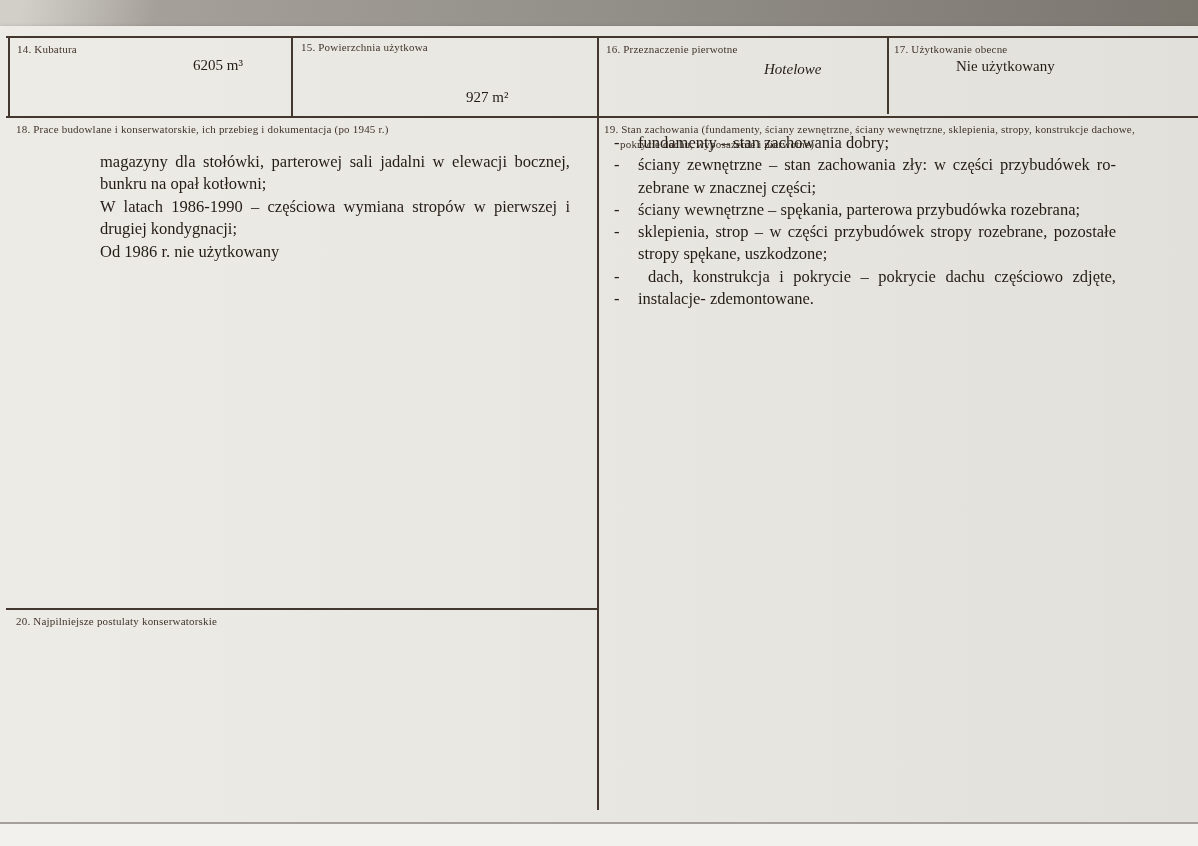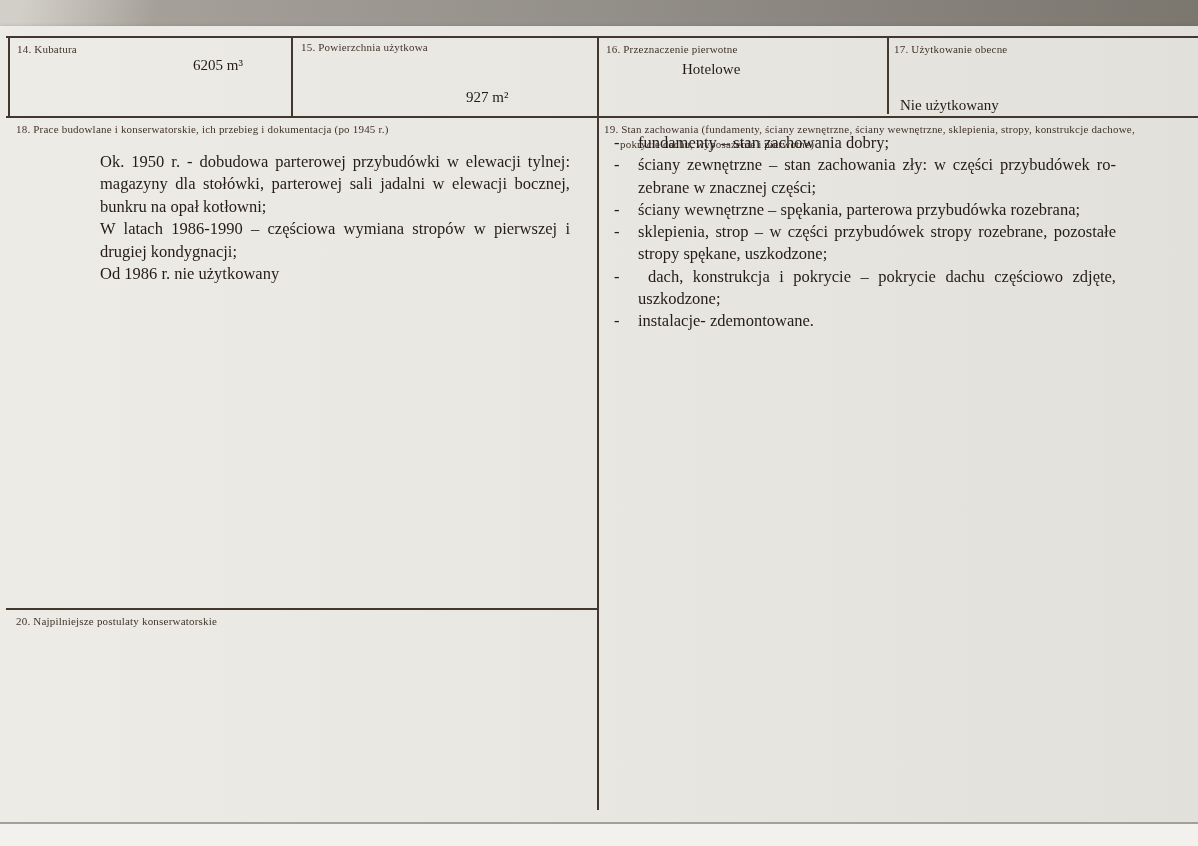--- a/index.html
+++ b/index.html
@@ -56,26 +56,25 @@
   <div class="v" style="left:597px; top:36px; height:774px;"></div>
   <div class="v" style="left:887px; top:36px; height:78px;"></div>
 
   <div class="lbl" style="left:17px;  top:43px;">14. Kubatura</div>
   <div class="lbl" style="left:301px; top:41px;">15. Powierzchnia użytkowa</div>
   <div class="lbl" style="left:606px; top:43px;">16. Przeznaczenie pierwotne</div>
   <div class="lbl" style="left:894px; top:43px;">17. Użytkowanie obecne</div>
 
   <div class="val" style="left:193px; top:57px;">6205 m³</div>
   <div class="val" style="left:466px; top:57px;margin-top:32px;">927 m²</div>
-  <div class="val" style="left:682px; top:61px;">Hotelowe</div>
-  <div class="val" style="left:900px; top:58px;margin-top:39px;">Nie użytkowany</div>
+  <div class="val" style="left:764px; top:61px;font-style:italic;">Hotelowe</div>
+  <div class="val" style="left:956px; top:58px;">Nie użytkowany</div>
 
   <div class="lbl" style="left:16px; top:123px;text-align:right;">18. Prace budowlane i konserwatorskie, ich przebieg i dokumentacja (po 1945 r.)</div>
   <div class="para">
-    <div class="jl">Ok. 1950 r. - dobudowa parterowej przybudówki w elewacji tylnej:</div>
     <div class="jl">magazyny dla stołówki, parterowej sali jadalni w elewacji bocznej,</div>
     <div>bunkru na opał kotłowni;</div>
     <div class="jl">W latach 1986-1990 – częściowa wymiana stropów w pierwszej i</div>
     <div>drugiej kondygnacji;</div>
     <div>Od 1986 r. nie użytkowany</div>
   </div>
 
   <div class="lbl wide-lbl" style="left:604px; top:123px; width:590px;">19. Stan zachowania (fundamenty, ściany zewnętrzne, ściany wewnętrzne, sklepienia, stropy, konstrukcje dachowe,</div>
   <div class="lbl" style="left:620px; top:138px;">pokrycie dachu, wyposażenie i pierwotne)</div>
 
@@ -94,21 +93,20 @@
       <div>ściany wewnętrzne – spękania, parterowa przybudówka rozebrana;</div>
     </div>
     <div class="item">
       <span class="dash">-</span>
       <div class="jl">sklepienia, strop – w części przybudówek stropy rozebrane, pozostałe</div>
       <div>stropy spękane, uszkodzone;</div>
     </div>
     <div class="item">
       <span class="dash">-</span>
       <div class="jl ind">dach, konstrukcja i pokrycie – pokrycie dachu częściowo zdjęte,</div>
-      <div>uszkodzone;</div>
     </div>
     <div class="item">
       <span class="dash">-</span>
       <div>instalacje- zdemontowane.</div>
     </div>
   </div>
 
   <div class="lbl" style="left:16px; top:615px;">20. Najpilniejsze postulaty konserwatorskie</div>
 </div>
 

